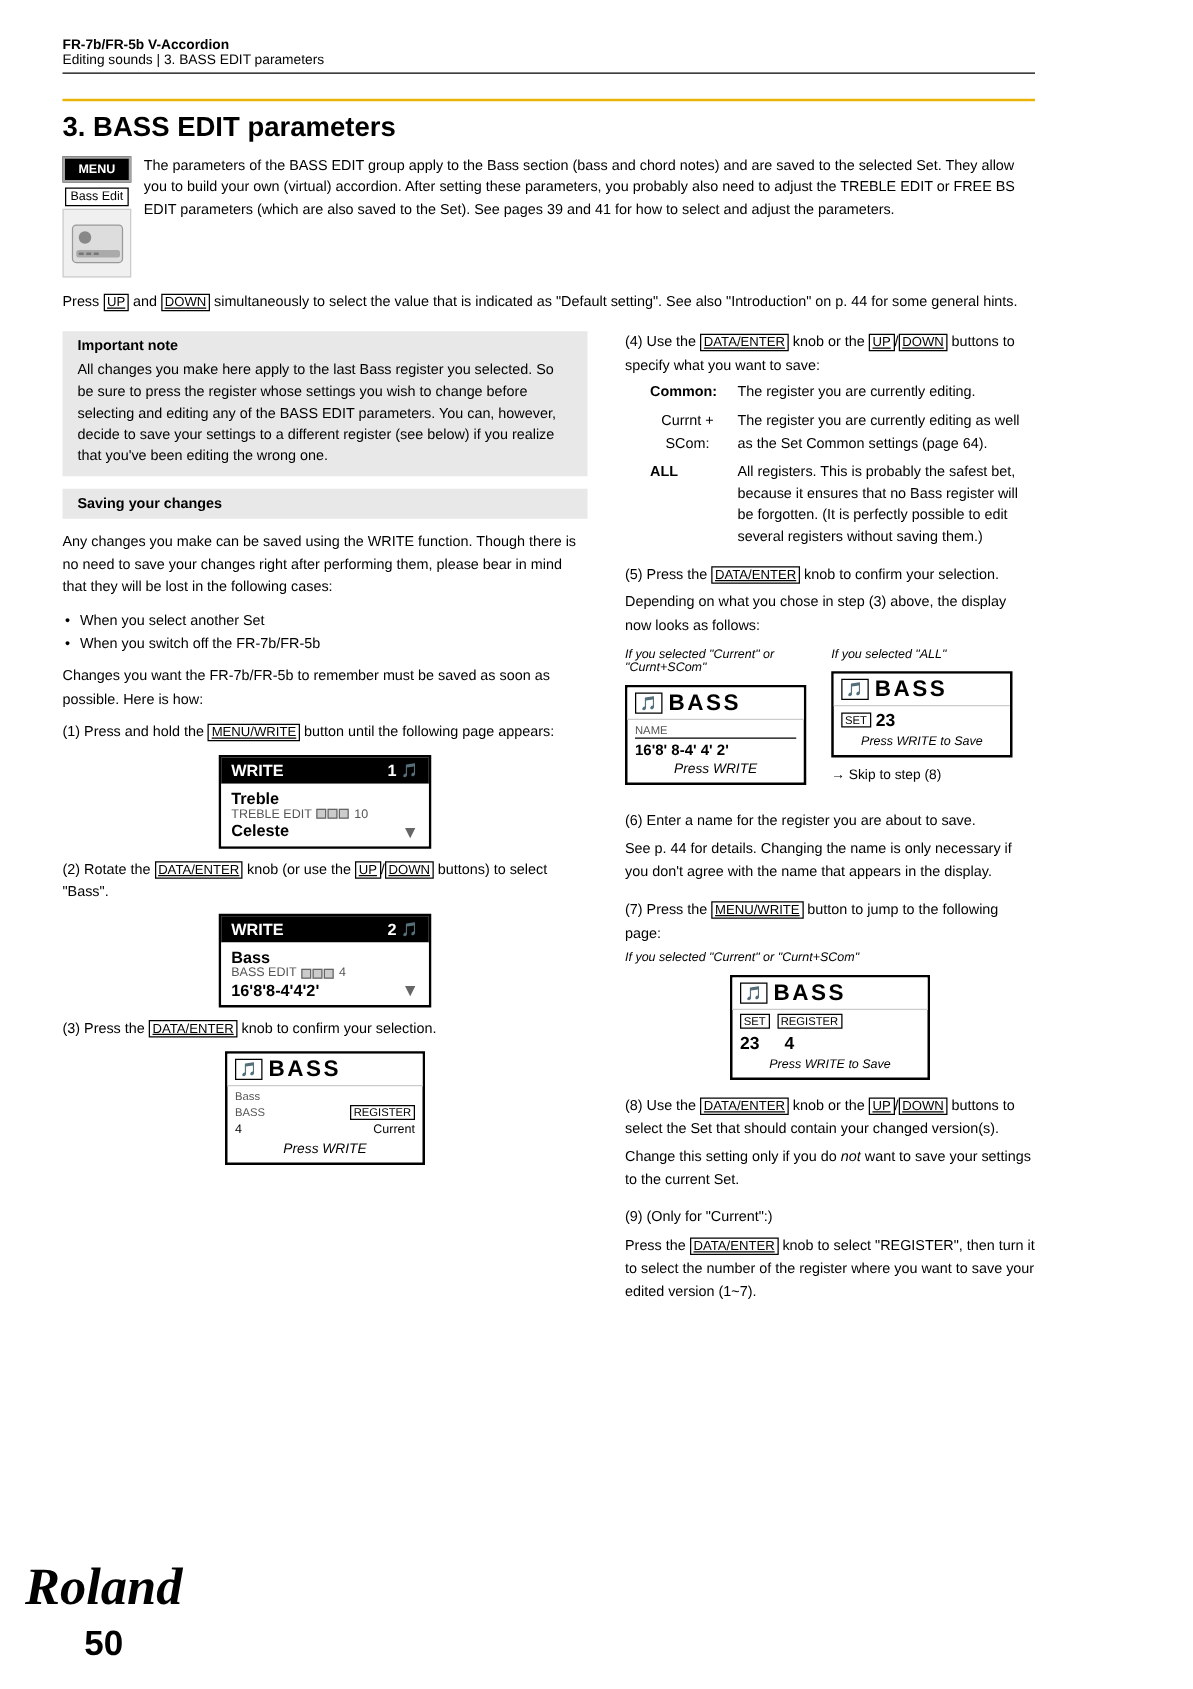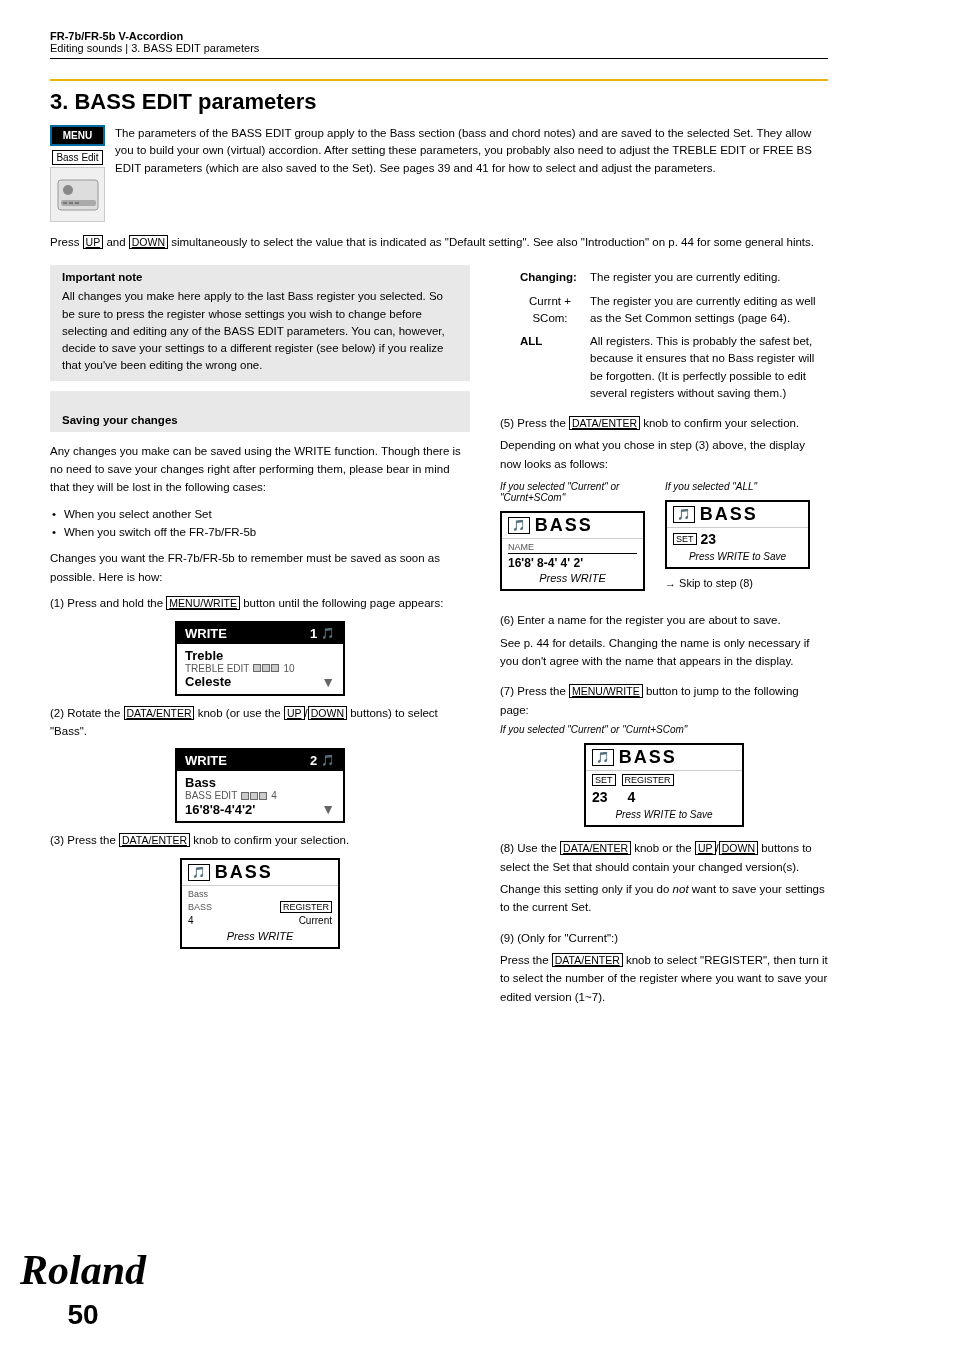--- a/index.html
+++ b/index.html
@@ -36,21 +36,21 @@
       margin-bottom: 10px;
       border-top: 2px solid #eab308;
       padding-top: 8px;
     }
     .intro-block {
       display: flex;
       gap: 10px;
       margin-bottom: 12px;
     }
     .menu-icon-box {
-      border: 2px solid #0369a1;
+      border: 2px solid #a3a3a3;
       padding: 3px 5px;
       font-size: 10px;
       font-weight: bold;
       background: #000;
       color: #fff;
       height: fit-content;
       white-space: nowrap;
       min-width: 55px;
       text-align: center;
     }
@@ -123,21 +123,20 @@
     }
     .saving-box {
       background: #e8e8e8;
       padding: 6px 12px;
       margin-bottom: 10px;
       margin-top: 10px;
     }
     .saving-box-title {
       font-weight: bold;
       font-size: 11.5px;
-      margin-top: 17px;
     }
     .body-text {
       font-size: 11.5px;
       line-height: 1.6;
       margin-bottom: 8px;
     }
     .bullet-list {
       list-style: none;
       margin-bottom: 8px;
     }
@@ -444,23 +443,26 @@
           </div>
           <div class="press-write-text">Press WRITE</div>
         </div>
       </div>
 
     </div>
 
     <div class="col-right">
 
       <div class="right-step">
+        <div class="step-label">
+          (4)&nbsp;Use the <kbd>DATA/ENTER</kbd> knob or the <kbd>UP</kbd>/<kbd>DOWN</kbd> buttons to specify what you want to save:
+        </div>
         <div class="indent-block">
           <div class="indent-row">
-            <span class="indent-key">Changing:</span>
+            <span class="indent-key">Common:</span>
             <span>The register you are currently editing.</span>
           </div>
           <div class="indent-row">
             <span class="indent-key-multiline">Currnt +<br>SCom:</span>
             <span>The register you are currently editing as well as the Set Common settings (page 64).</span>
           </div>
           <div class="indent-row">
             <span class="indent-key">ALL</span>
             <span>All registers. This is probably the safest bet, because it ensures that no Bass register will be forgotten. (It is perfectly possible to edit several registers without saving them.)</span>
           </div>

